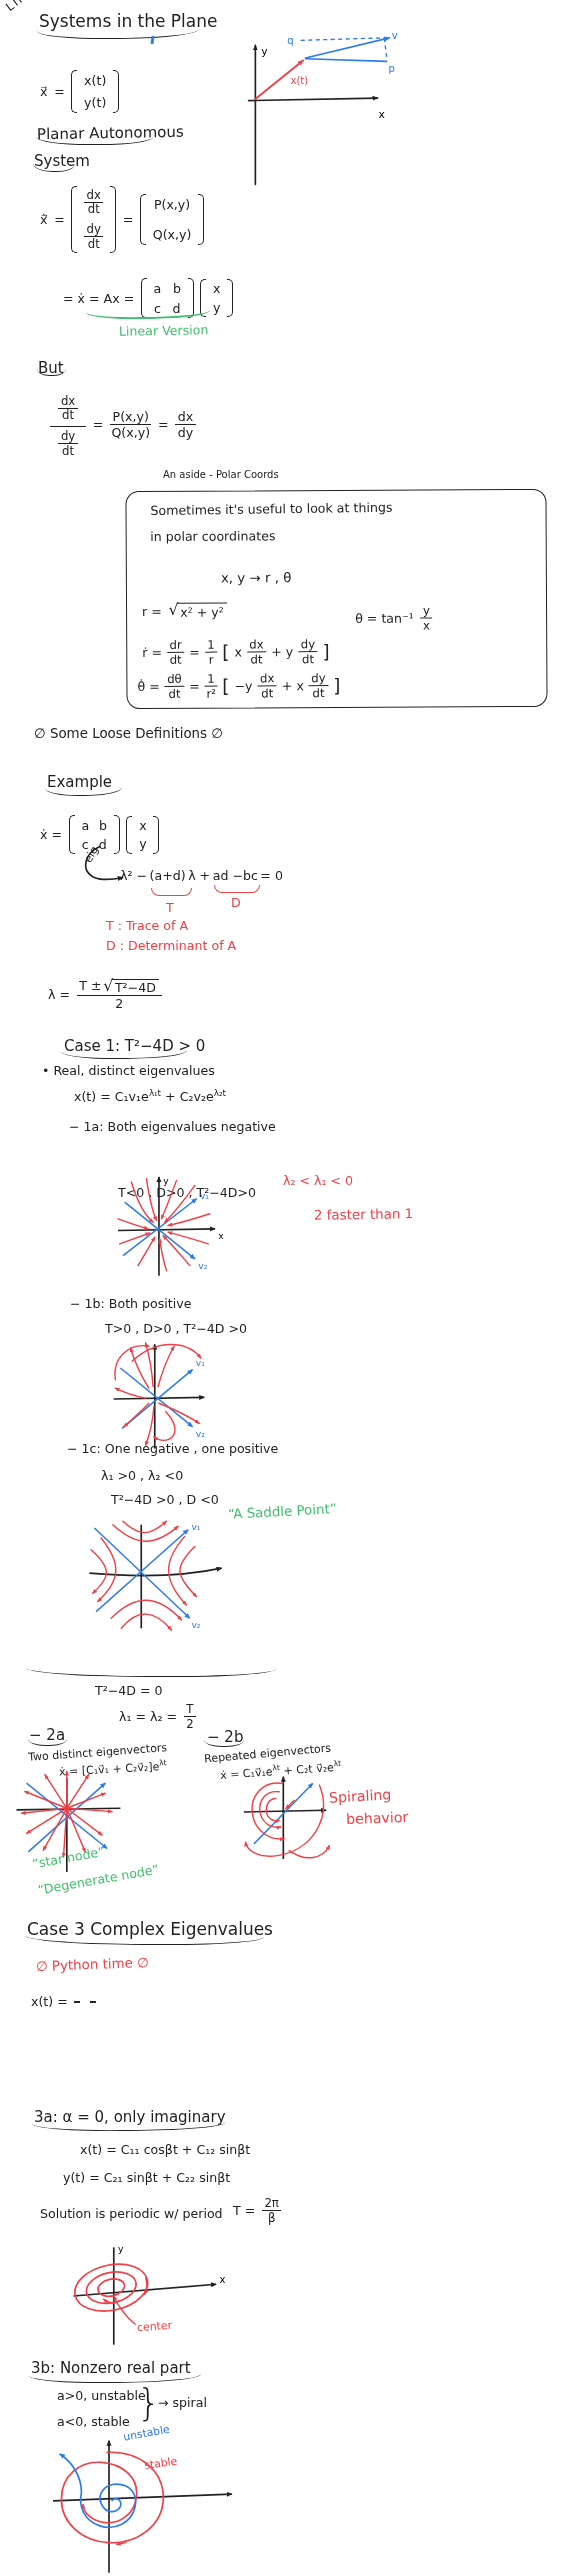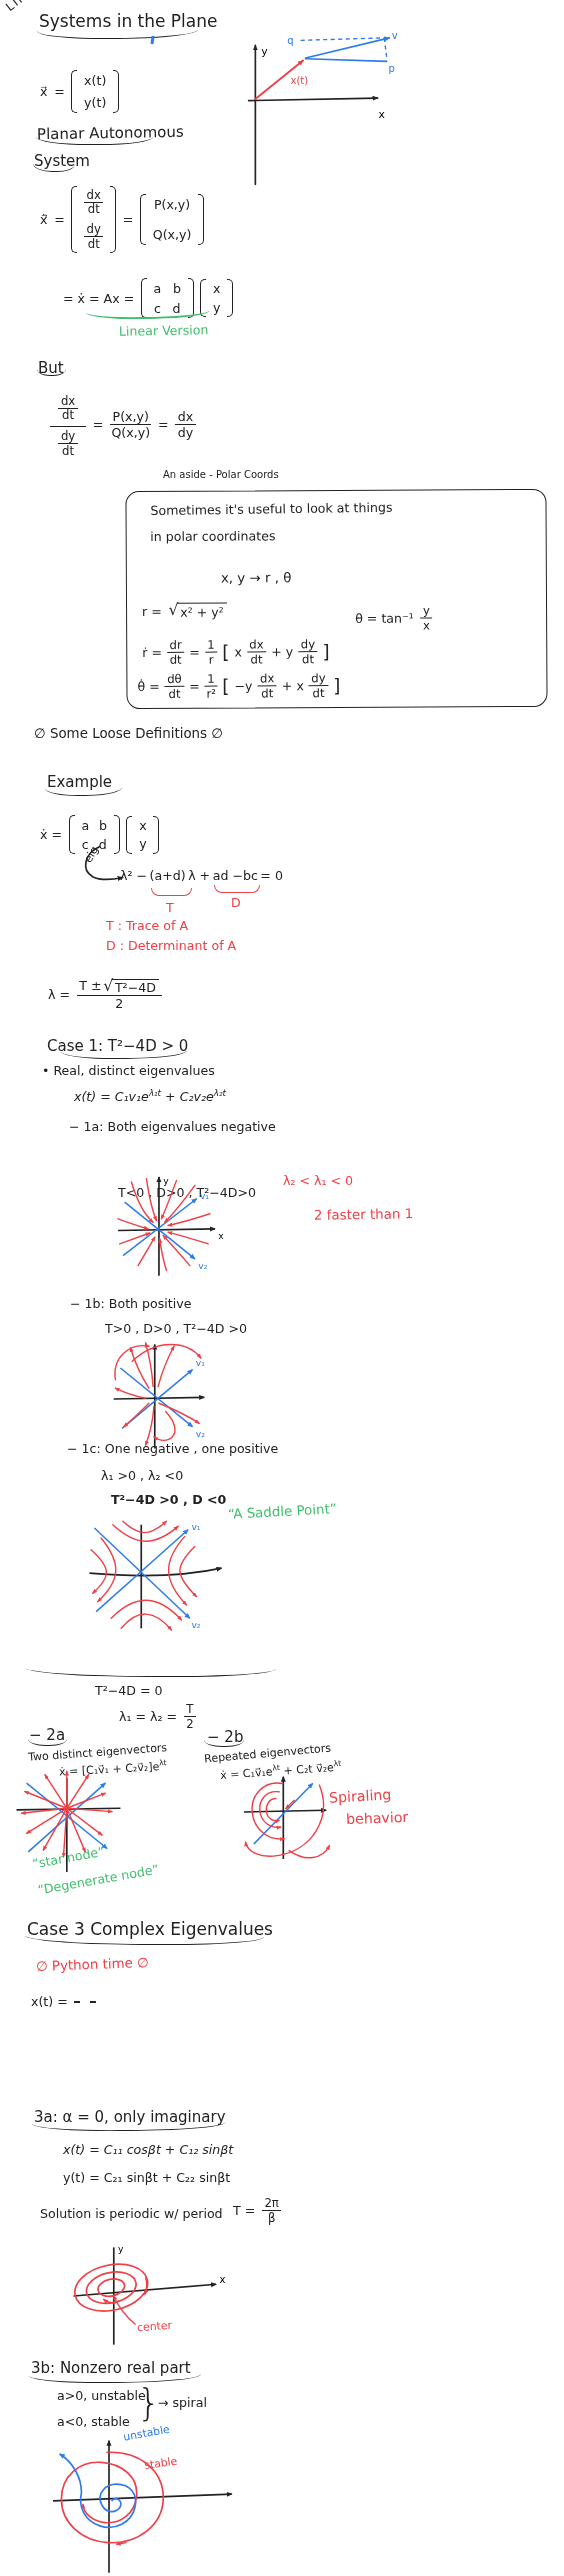--- a/index.html
+++ b/index.html
@@ -300,24 +300,24 @@
         <span>T ±</span>
         <span class="sqrt">
             <span class="sign">√</span>
             <span class="rad">T²−4D</span>
           </span>
       </span>
       <span class="d">2</span>
     </span>
   </div>
 
-  <div class="abs h2" style="left:47px;top:1037px;">Case 1: T²−4D &gt; 0</div>
+  <div class="abs h2" style="left:64px;top:1037px;">Case 1: T²−4D &gt; 0</div>
   <div class="uline" style="left:61px;top:1041px;width:126px;height:17px;transform:rotate(-.6deg);"></div>
   <div class="abs" style="left:42px;top:1063px;">• Real, distinct eigenvalues</div>
-  <div class="abs" style="left:74px;top:1088px;font-style:italic;">
+  <div class="abs" style="left:74px;top:1088px;">
     <span>x(t) = C₁v₁e</span><sup>λ₁t</sup><span> + C₂v₂e</span><sup>λ₂t</sup>
   </div>
   <div class="abs" style="left:69px;top:1119px;">− 1a: Both eigenvalues negative</div>
   <div class="abs" style="left:118px;top:1144px;margin-top:41px;">T&lt;0 , D&gt;0 , T²−4D&gt;0</div>
 
   <svg style="left:113px;top:1172px;font-size:15px" width="117" height="107" viewBox="0 0 140 128">
     <defs>
       <marker id="p1k" markerWidth="9" markerHeight="8" refX="6" refY="3" orient="auto" markerUnits="userSpaceOnUse">
           <path d="M0,0 L7,3 L0,6 Z" fill="#222"></path>
         </marker>
@@ -383,21 +383,21 @@
       <path d="M62,80 Q92,92 110,104" marker-end="url(#p2r)"></path>
       <path d="M56,84 Q54,110 46,130" marker-end="url(#p2r)"></path>
       <path d="M50,80 Q32,98 20,108" marker-end="url(#p2r)"></path>
       <path d="M46,74 Q26,70 10,62" marker-end="url(#p2r)"></path>
       <path d="M70,90 C96,118 70,132 56,120" marker-end="url(#p2r)"></path>
     </g>
   </svg>
 
   <div class="abs" style="left:67px;top:1441px;">− 1c: One negative , one positive</div>
   <div class="abs" style="left:101px;top:1468px;">λ₁ &gt;0 , λ₂ &lt;0</div>
-  <div class="abs" style="left:111px;top:1492px;font-weight:bold;">T²−4D &gt;0 , D &lt;0</div>
+  <div class="abs" style="left:111px;top:1492px;">T²−4D &gt;0 , D &lt;0</div>
   <div class="abs g" style="left:228px;top:1504px;font-size:13.4px;transform:rotate(-3deg);">“A Saddle Point”</div>
 
   <svg style="left:84px;top:1518px;font-size:15px" width="168" height="117" viewBox="0 0 200 140">
     <defs>
       <marker id="p3k" markerWidth="9" markerHeight="8" refX="6" refY="3" orient="auto" markerUnits="userSpaceOnUse">
           <path d="M0,0 L7,3 L0,6 Z" fill="#222"></path>
         </marker>
       <marker id="p3r" markerWidth="8" markerHeight="7" refX="5" refY="2.5" orient="auto" markerUnits="userSpaceOnUse">
           <path d="M0,0 L6,2.5 L0,5 Z" fill="#ee4046"></path>
         </marker>
@@ -512,21 +512,21 @@
   <div class="abs eqrow" style="left:31px;top:1994px;">
     <span>x(t) =</span>
     <span class="mat">
         <span class="mbl"></span>
         <span class="mbr"></span>
       </span>
   </div>
 
   <div class="abs h2" style="left:34px;top:2108px;">3a: α = 0, only imaginary</div>
   <div class="uline" style="left:32px;top:2113px;width:194px;height:17px;transform:rotate(-.5deg);"></div>
-  <div class="abs" style="left:63px;top:2142px;font-style:italic;">x(t) = C₁₁ cosβt + C₁₂ sinβt</div>
+  <div class="abs" style="left:80px;top:2142px;">x(t) = C₁₁ cosβt + C₁₂ sinβt</div>
   <div class="abs" style="left:63px;top:2170px;">y(t) = C₂₁ sinβt + C₂₂ sinβt</div>
   <div class="abs" style="left:40px;top:2206px;">Solution is periodic w/ period</div>
   <div class="abs eqrow" style="left:233px;top:2197px;">
     <span>T =</span>
     <span class="frac">
         <span class="n">2π</span>
         <span class="d">β</span>
       </span>
   </div>
 

